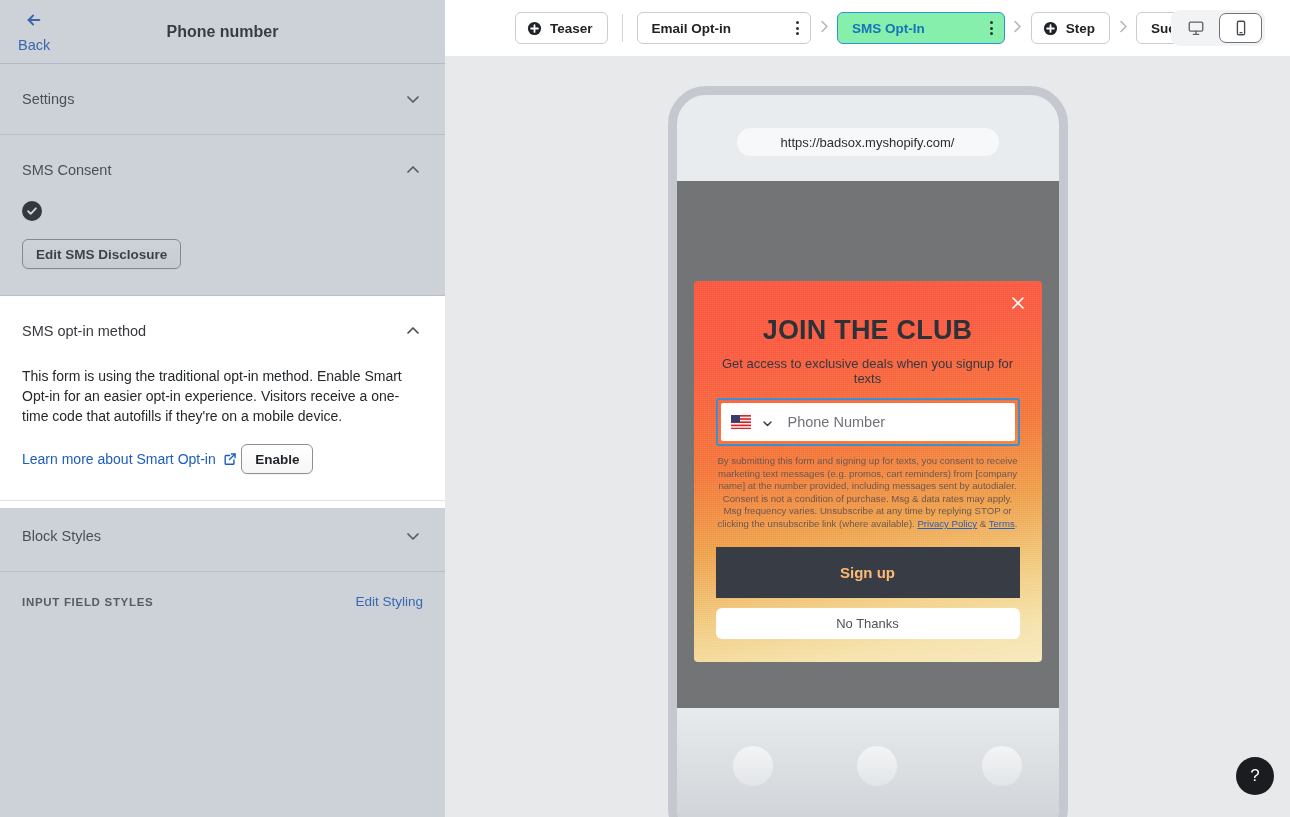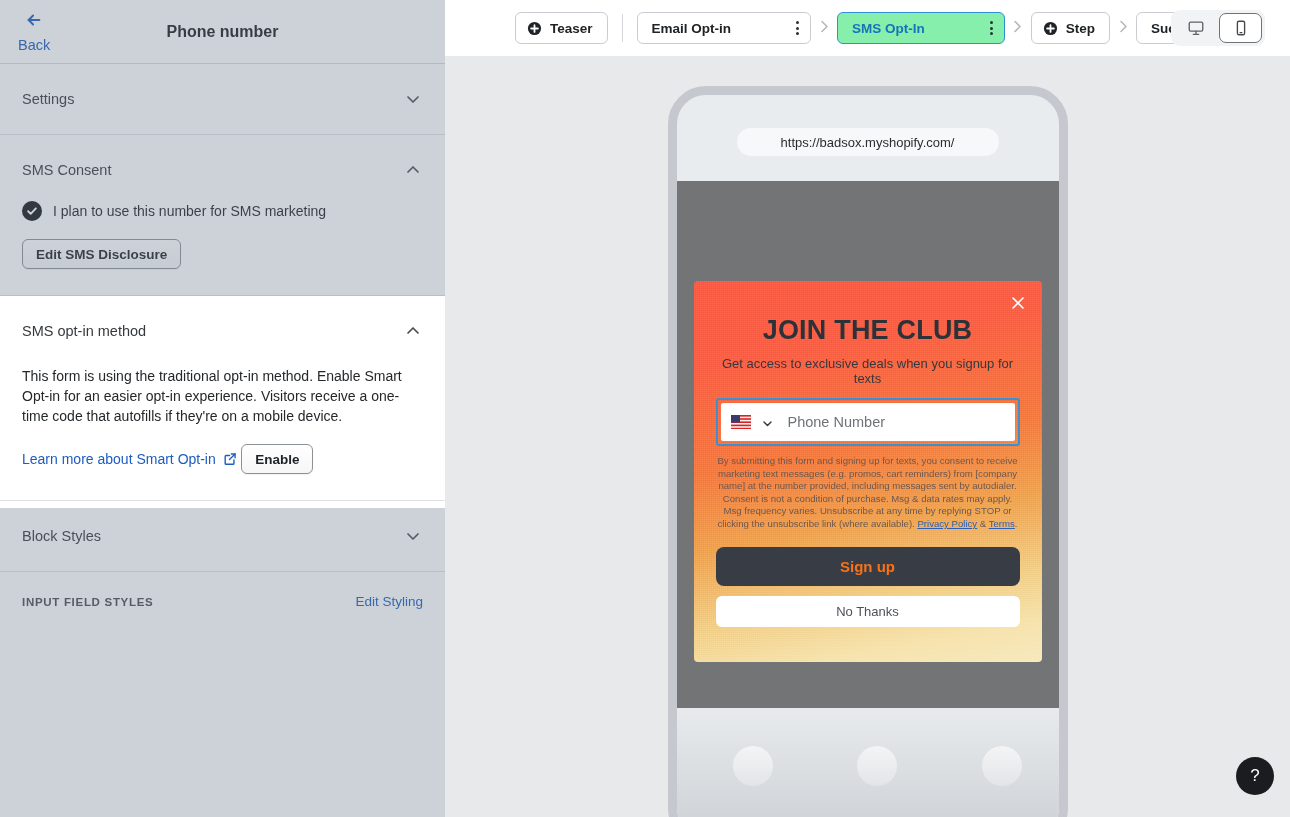--- a/index.html
+++ b/index.html
@@ -214,22 +214,22 @@
   .caret { width: 13px; height: 13px; display: block; margin-left: 4px; }
   .ph { font-size: 14.5px; color: #6f7378; margin-left: 8px; }
 
   .disclosure {
     margin-top: 9px; font-size: 9.6px; line-height: 12.6px;
     color: #6c584f; text-align: center;
   }
   .disclosure a { color: #2a5fb5; text-decoration: underline; }
 
   .cta {
-    margin-top: 16px; height: 39px; border-radius: 8px;
-    background: #383d45; color: #f97316; font-size: 15px; font-weight: bold;
+    margin-top: 16px; height: 51px; border-radius: 0;
+    background: #383d45; color: #fdba74; font-size: 15px; font-weight: bold;
     display: flex; align-items: center; justify-content: center; cursor: pointer;
   }
   .cta2 {
     margin-top: 10px; height: 31px; border-radius: 6px;
     background: #fff; color: #4e5258; font-size: 13px;
     display: flex; align-items: center; justify-content: center; cursor: pointer;
   }
 
   .help-fab {
     position: absolute; right: 16px; bottom: 22px;
@@ -279,21 +279,20 @@
             </svg>
         </span>
       </div>
       <div class="section-body">
         <div class="checkrow">
           <span class="cbox">
             <svg viewBox="0 0 14 14" fill="none" stroke="#ffffff" stroke-width="2.2" stroke-linecap="round" stroke-linejoin="round">
                 <path d="M2.5 7.3l3 3 6-6.4"></path>
               </svg>
           </span>
-          <span class="checklabel">I plan to use this number for SMS marketing</span>
         </div>
         <div class="btn-outline">Edit SMS Disclosure</div>
       </div>
     </div>
 
     <div class="section">
       <div class="section-head">
         <span class="section-title">SMS opt-in method</span>
         <span class="chev">
           <svg viewBox="0 0 20 20" fill="none" stroke="#4a4d51" stroke-width="1.7" stroke-linecap="round" stroke-linejoin="round">

